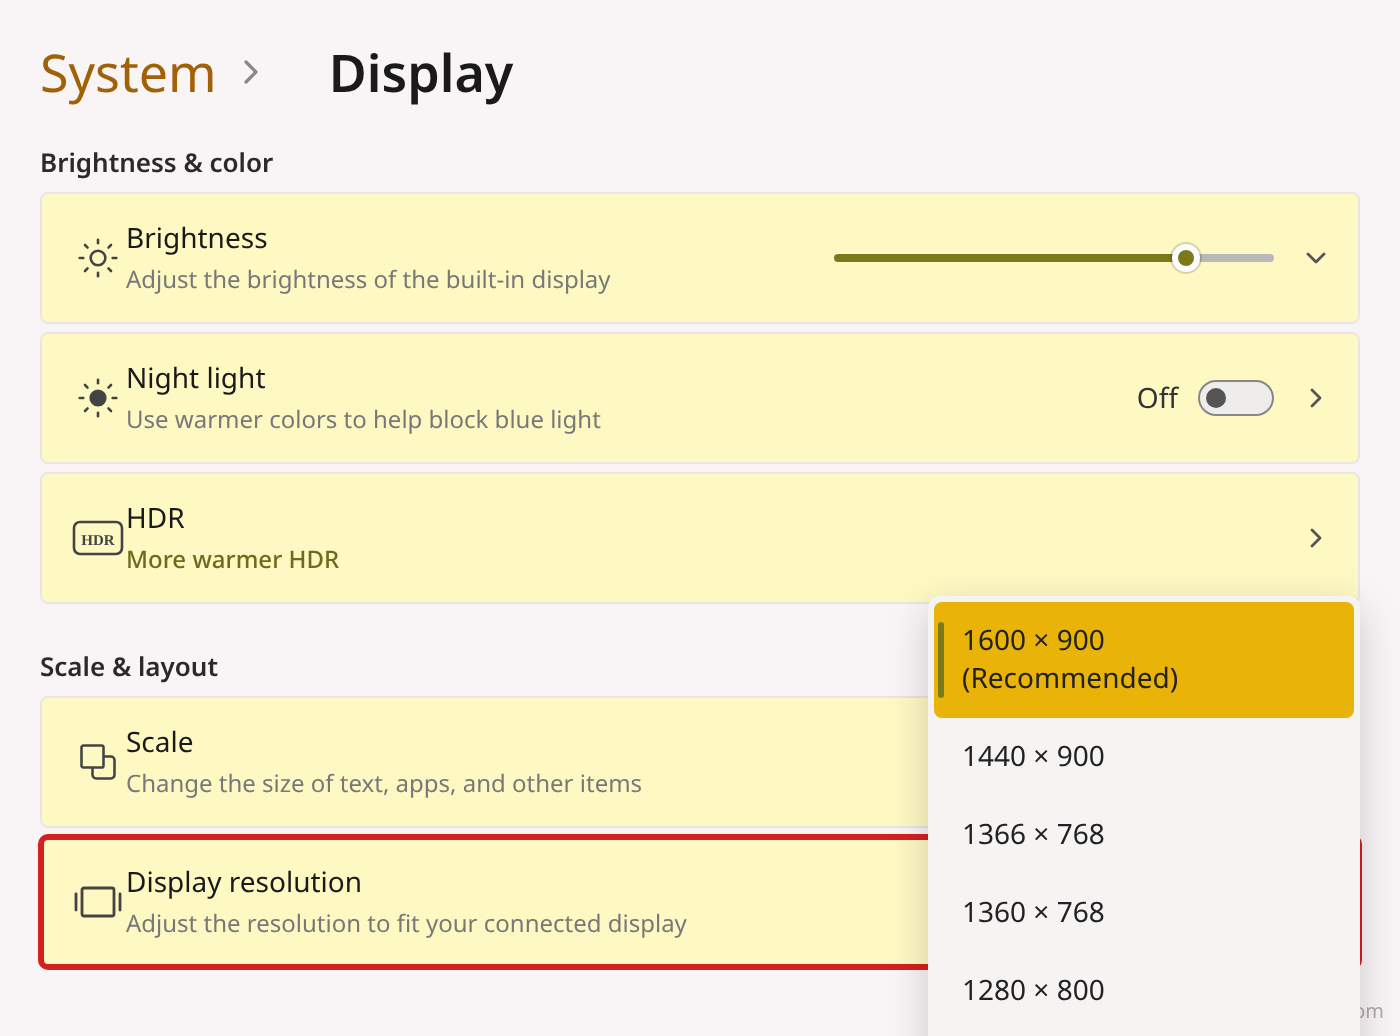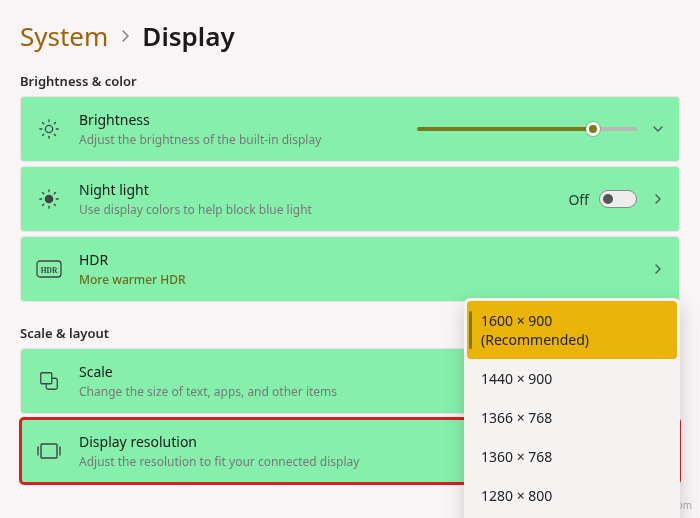--- a/index.html
+++ b/index.html
@@ -20,45 +20,45 @@
       padding: 18px 20px 10px 20px;
     }
     .crumb {
       font-size: 26px;
       font-weight: 400;
       color: #a16207;
     }
     .crumb.current {
       font-weight: 600;
       color: #1a1a1a;
+      margin-left: 22px;
     }
     .chev-sep {
       color: #888;
       font-size: 16px;
     }
     .section-title {
       font-size: 13px;
       font-weight: 600;
       color: #2a2a2a;
       padding: 8px 20px 6px 20px;
     }
     .cards {
       padding: 0 20px;
       display: flex;
       flex-direction: column;
       gap: 4px;
     }
     .card {
-      background: #86efac;
+      background: #fef9c3;
       border: 1px solid #e9e4e5;
       border-radius: 4px;
       display: flex;
       align-items: center;
       padding: 13px 14px;
-      gap: 16px;
       min-height: 62px;
     }
     .card .icon-slot {
       width: 28px;
       display: flex;
       align-items: center;
       justify-content: center;
       color: #444;
       flex-shrink: 0;
     }
@@ -262,21 +262,21 @@
             <line x1="20" y1="12" x2="22" y2="12"></line>
           <line x1="4.9" y1="4.9" x2="6.3" y2="6.3"></line>
             <line x1="17.7" y1="17.7" x2="19.1" y2="19.1"></line>
           <line x1="4.9" y1="19.1" x2="6.3" y2="17.7"></line>
             <line x1="17.7" y1="6.3" x2="19.1" y2="4.9"></line>
         </g>
       </svg>
     </div>
     <div class="text-col">
       <div class="title">Night light</div>
-      <div class="subtitle">Use display colors to help block blue light</div>
+      <div class="subtitle">Use warmer colors to help block blue light</div>
     </div>
     <div class="right">
       <div class="toggle">
         <span class="toggle-label">Off</span>
         <div class="toggle-pill"></div>
       </div>
       <span class="chev">
         <svg width="14" height="14" viewBox="0 0 14 14">
             <path d="M5 3l4 4-4 4" stroke="#555" stroke-width="1.4" fill="none" stroke-linecap="round" stroke-linejoin="round"></path>
           </svg>

